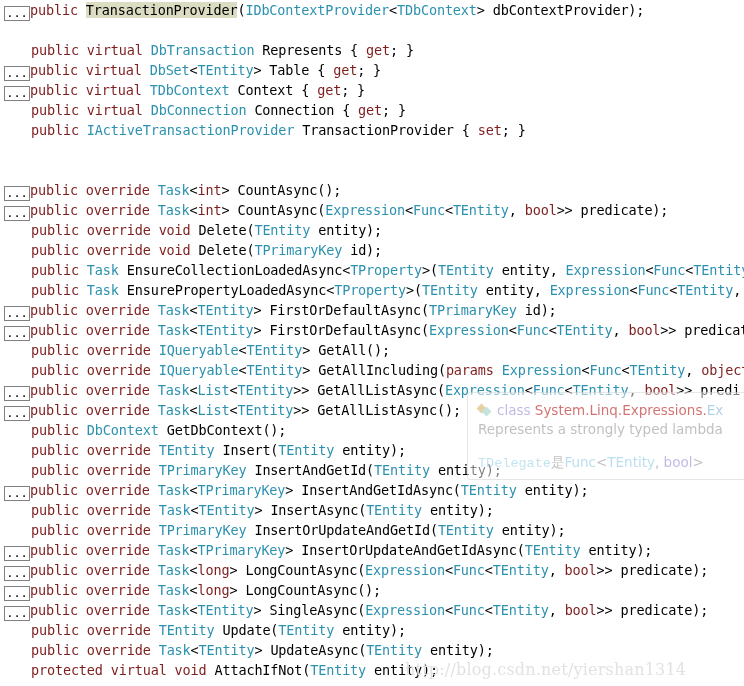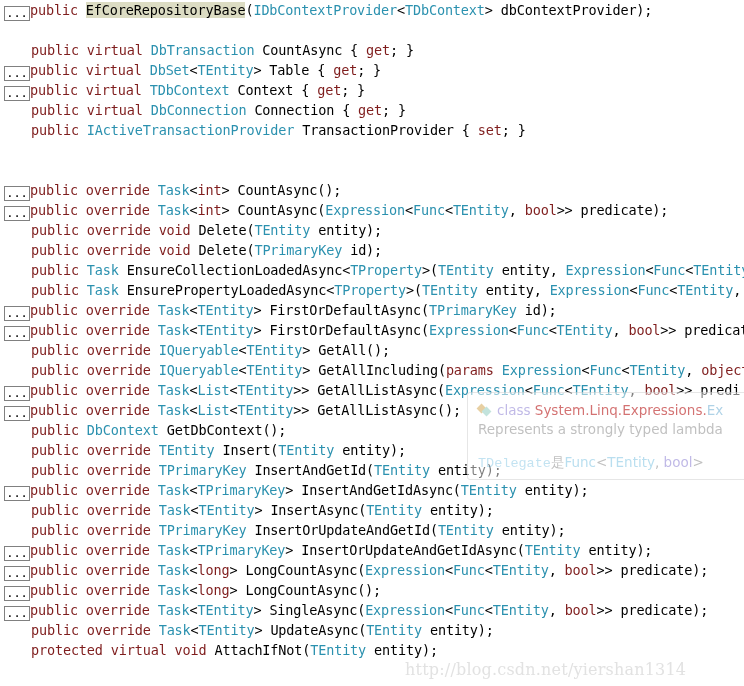--- a/index.html
+++ b/index.html
@@ -128,23 +128,23 @@
     font-size: 16px;
     color: #e2e2e2;
     white-space: nowrap;
     letter-spacing: 0.2px;
   }
 </style>
 </head>
 <body>
 
 <div id="code-surface">
-    <div class="code-line"><span class="ellipsis-box">...</span><span class="kw">public </span><span class="hl">EfCoreRepositoryBase</span><span class="plain">(</span><span class="type">IDbContextProvider</span><span class="plain">&lt;</span><span class="type">TDbContext</span><span class="plain">&gt; dbContextProvider);</span></div>
+    <div class="code-line"><span class="ellipsis-box">...</span><span class="kw">public </span><span class="hl">TransactionProvider</span><span class="plain">(</span><span class="type">IDbContextProvider</span><span class="plain">&lt;</span><span class="type">TDbContext</span><span class="plain">&gt; dbContextProvider);</span></div>
     <div class="code-line blank"></div>
-    <div class="code-line"><span class="indent-pad"></span><span class="kw">public virtual </span><span class="type">DbTransaction</span><span class="plain"> CountAsync { </span><span class="kw">get</span><span class="plain">; }</span></div>
+    <div class="code-line"><span class="indent-pad"></span><span class="kw">public virtual </span><span class="type">DbTransaction</span><span class="plain"> Represents { </span><span class="kw">get</span><span class="plain">; }</span></div>
     <div class="code-line"><span class="ellipsis-box">...</span><span class="kw">public virtual </span><span class="type">DbSet</span><span class="plain">&lt;</span><span class="type">TEntity</span><span class="plain">&gt; Table { </span><span class="kw">get</span><span class="plain">; }</span></div>
     <div class="code-line"><span class="ellipsis-box">...</span><span class="kw">public virtual </span><span class="type">TDbContext</span><span class="plain"> Context { </span><span class="kw">get</span><span class="plain">; }</span></div>
     <div class="code-line"><span class="indent-pad"></span><span class="kw">public virtual </span><span class="type">DbConnection</span><span class="plain"> Connection { </span><span class="kw">get</span><span class="plain">; }</span></div>
     <div class="code-line"><span class="indent-pad"></span><span class="kw">public </span><span class="type">IActiveTransactionProvider</span><span class="plain"> TransactionProvider { </span><span class="kw">set</span><span class="plain">; }</span></div>
     <div class="code-line blank"></div>
     <div class="code-line blank"></div>
     <div class="code-line"><span class="ellipsis-box">...</span><span class="kw">public override </span><span class="type">Task</span><span class="plain">&lt;</span><span class="kw">int</span><span class="plain">&gt; CountAsync();</span></div>
     <div class="code-line"><span class="ellipsis-box">...</span><span class="kw">public override </span><span class="type">Task</span><span class="plain">&lt;</span><span class="kw">int</span><span class="plain">&gt; CountAsync(</span><span class="type">Expression</span><span class="plain">&lt;</span><span class="type">Func</span><span class="plain">&lt;</span><span class="type">TEntity</span><span class="plain">, </span><span class="kw">bool</span><span class="plain">&gt;&gt; predicate);</span></div>
     <div class="code-line"><span class="indent-pad"></span><span class="kw">public override void </span><span class="plain">Delete(</span><span class="type">TEntity</span><span class="plain"> entity);</span></div>
     <div class="code-line"><span class="indent-pad"></span><span class="kw">public override void </span><span class="plain">Delete(</span><span class="type">TPrimaryKey</span><span class="plain"> id);</span></div>
@@ -159,20 +159,21 @@
     <div class="code-line"><span class="indent-pad"></span><span class="kw">public </span><span class="type">DbContext</span><span class="plain"> GetDbContext();</span></div>
     <div class="code-line"><span class="indent-pad"></span><span class="kw">public override </span><span class="type">TEntity</span><span class="plain"> Insert(</span><span class="type">TEntity</span><span class="plain"> entity);</span></div>
     <div class="code-line"><span class="indent-pad"></span><span class="kw">public override </span><span class="type">TPrimaryKey</span><span class="plain"> InsertAndGetId(</span><span class="type">TEntity</span><span class="plain"> entity);</span></div>
     <div class="code-line"><span class="ellipsis-box">...</span><span class="kw">public override </span><span class="type">Task</span><span class="plain">&lt;</span><span class="type">TPrimaryKey</span><span class="plain">&gt; InsertAndGetIdAsync(</span><span class="type">TEntity</span><span class="plain"> entity);</span></div>
     <div class="code-line"><span class="indent-pad"></span><span class="kw">public override </span><span class="type">Task</span><span class="plain">&lt;</span><span class="type">TEntity</span><span class="plain">&gt; InsertAsync(</span><span class="type">TEntity</span><span class="plain"> entity);</span></div>
     <div class="code-line"><span class="indent-pad"></span><span class="kw">public override </span><span class="type">TPrimaryKey</span><span class="plain"> InsertOrUpdateAndGetId(</span><span class="type">TEntity</span><span class="plain"> entity);</span></div>
     <div class="code-line"><span class="ellipsis-box">...</span><span class="kw">public override </span><span class="type">Task</span><span class="plain">&lt;</span><span class="type">TPrimaryKey</span><span class="plain">&gt; InsertOrUpdateAndGetIdAsync(</span><span class="type">TEntity</span><span class="plain"> entity);</span></div>
     <div class="code-line"><span class="ellipsis-box">...</span><span class="kw">public override </span><span class="type">Task</span><span class="plain">&lt;</span><span class="kw">long</span><span class="plain">&gt; LongCountAsync(</span><span class="type">Expression</span><span class="plain">&lt;</span><span class="type">Func</span><span class="plain">&lt;</span><span class="type">TEntity</span><span class="plain">, </span><span class="kw">bool</span><span class="plain">&gt;&gt; predicate);</span></div>
     <div class="code-line"><span class="ellipsis-box">...</span><span class="kw">public override </span><span class="type">Task</span><span class="plain">&lt;</span><span class="kw">long</span><span class="plain">&gt; LongCountAsync();</span></div>
     <div class="code-line"><span class="ellipsis-box">...</span><span class="kw">public override </span><span class="type">Task</span><span class="plain">&lt;</span><span class="type">TEntity</span><span class="plain">&gt; SingleAsync(</span><span class="type">Expression</span><span class="plain">&lt;</span><span class="type">Func</span><span class="plain">&lt;</span><span class="type">TEntity</span><span class="plain">, </span><span class="kw">bool</span><span class="plain">&gt;&gt; predicate);</span></div>
+    <div class="code-line"><span class="indent-pad"></span><span class="kw">public override </span><span class="type">TEntity</span><span class="plain"> Update(</span><span class="type">TEntity</span><span class="plain"> entity);</span></div>
     <div class="code-line"><span class="indent-pad"></span><span class="kw">public override </span><span class="type">Task</span><span class="plain">&lt;</span><span class="type">TEntity</span><span class="plain">&gt; UpdateAsync(</span><span class="type">TEntity</span><span class="plain"> entity);</span></div>
     <div class="code-line"><span class="indent-pad"></span><span class="kw">protected virtual void </span><span class="plain">AttachIfNot(</span><span class="type">TEntity</span><span class="plain"> entity);</span></div>
   </div>
 
 <div id="quick-info">
   <div class="qi-row">
     <span class="qi-icon"><i class="a"></i><i class="b"></i></span><span class="qi-kw">class</span><span class="qi-ns"> System.Linq.Expressions.</span><span class="qi-tail">Ex</span>
   </div>
   <div class="qi-row qi-desc">Represents a strongly typed lambda</div>
   <div class="qi-spacer"></div>

